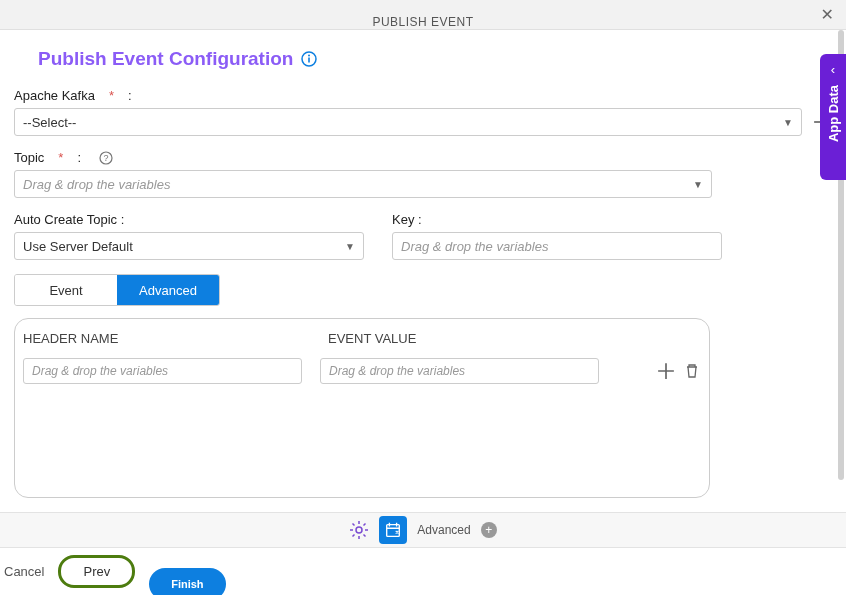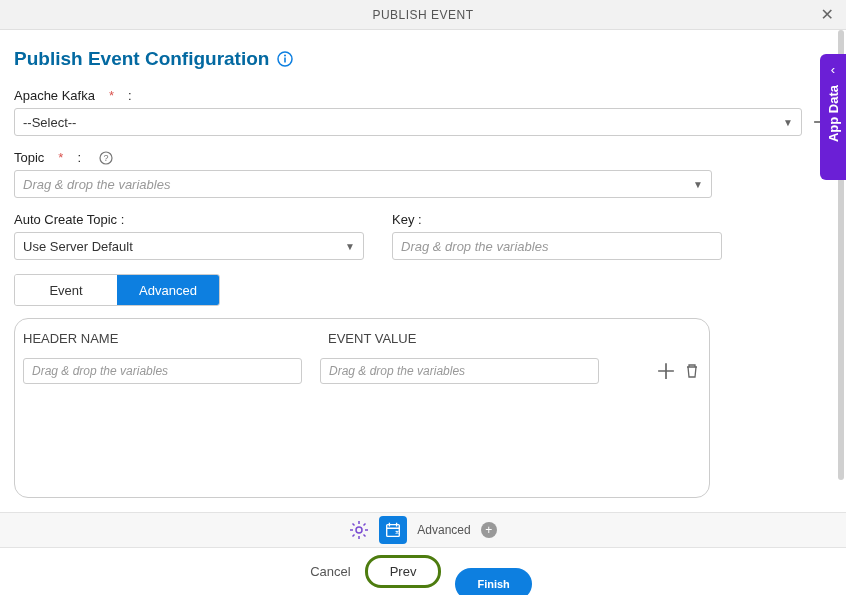--- a/index.html
+++ b/index.html
@@ -13,21 +13,21 @@
       height: 595px;
       background: #fff;
       position: relative;
       overflow: hidden;
     }
     .modal-header {
       height: 30px;
       background: #f2f2f2;
       border-bottom: 1px solid #e0e0e0;
       display: flex;
-      align-items: center;
+      align-items: flex-end;
       justify-content: center;
       position: relative;
     }
     .modal-title {
       font-size: 12px;
       color: #555;
       letter-spacing: 0.5px;
     }
     .close-x {
       position: absolute;
@@ -42,21 +42,22 @@
       padding: 18px 14px 0 14px;
     }
     .config-title-row {
       display: flex;
       align-items: center;
       margin-bottom: 18px;
     }
     .config-title {
       font-size: 19px;
       font-weight: bold;
-      color: #0369a1;
+      color: #8b5cf6;
+      margin-left: 24px;
     }
     .info-icon {
       margin-left: 8px;
       width: 16px;
       height: 16px;
     }
     .field-label {
       font-size: 13px;
       color: #222;
       margin-bottom: 5px;
@@ -302,26 +303,26 @@
       color:#fff;
       display:flex;
       align-items:center;
       justify-content:center;
       font-size:12px;
       cursor:pointer;
     }
     .footer {
       position: absolute;
       bottom: 0;
-      left: 12px;
+      left: 4px;
       right: 0;
       height: 47px;
       display: flex;
       align-items: center;
-      justify-content: center;
+      justify-content: flex-start;
       padding-right: 16px;
       gap: 14px;
     }
     .btn-cancel {
       font-size: 13px;
       color: #555;
       cursor: pointer;
     }
     .btn-prev {
       font-size: 13px;

